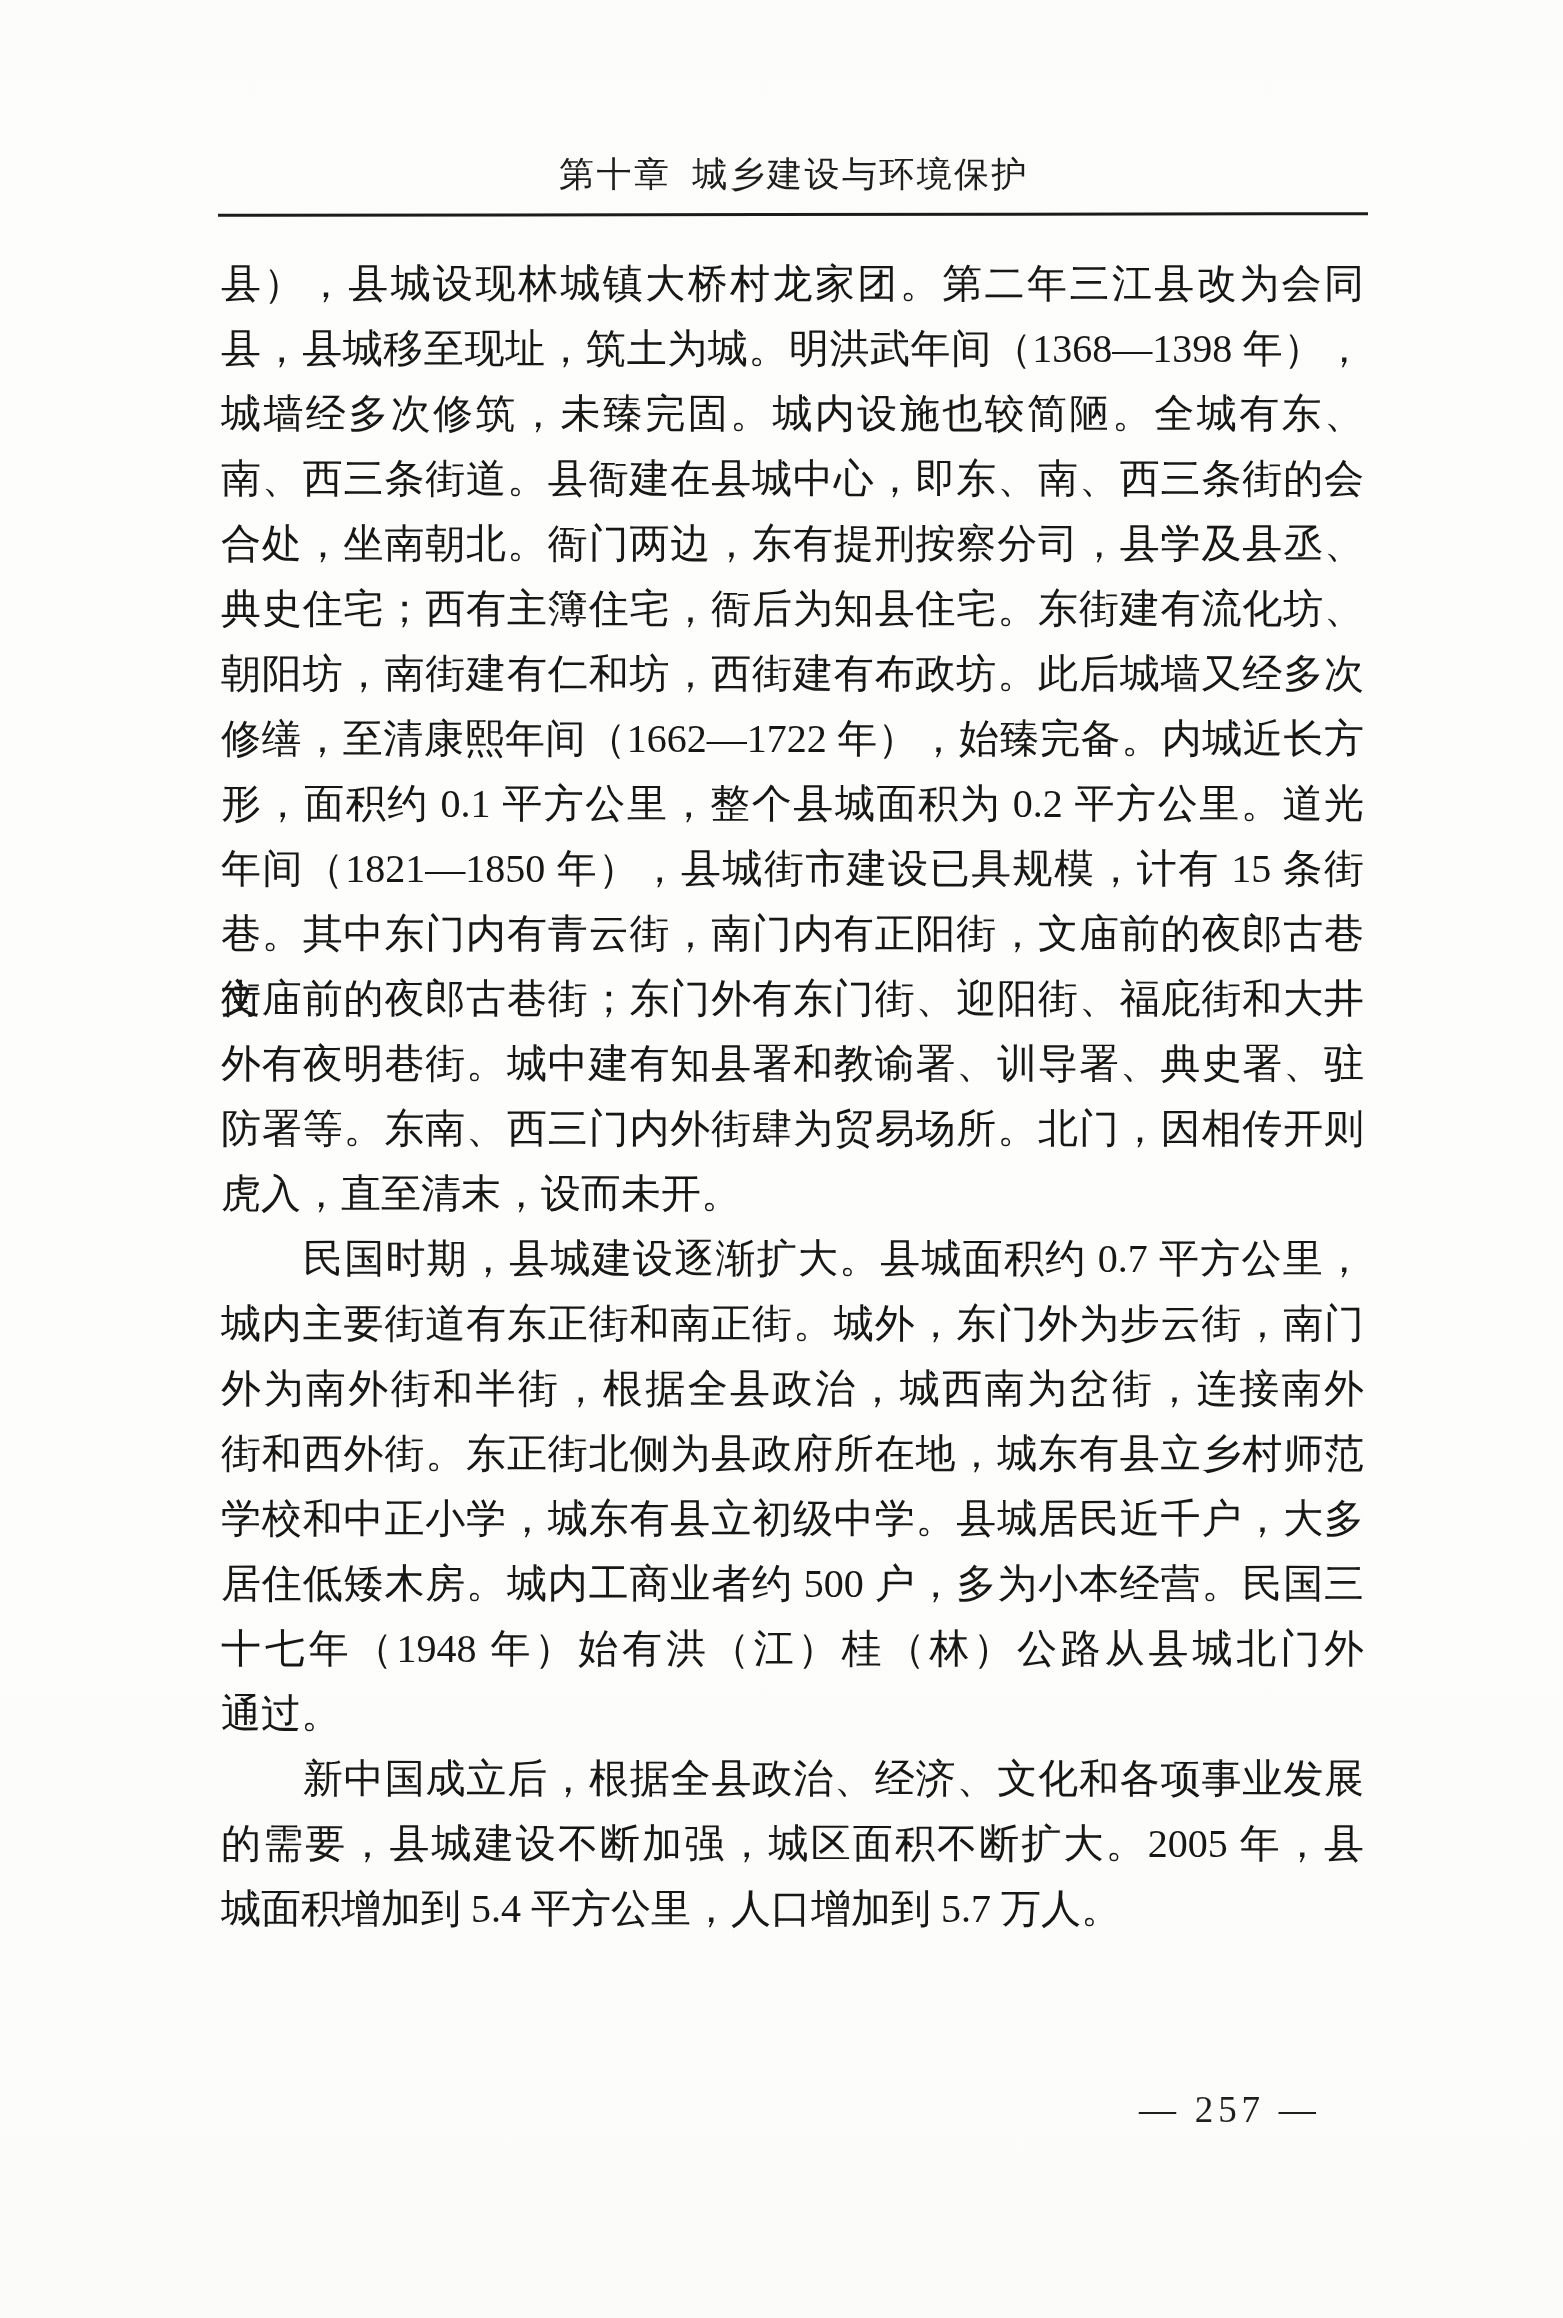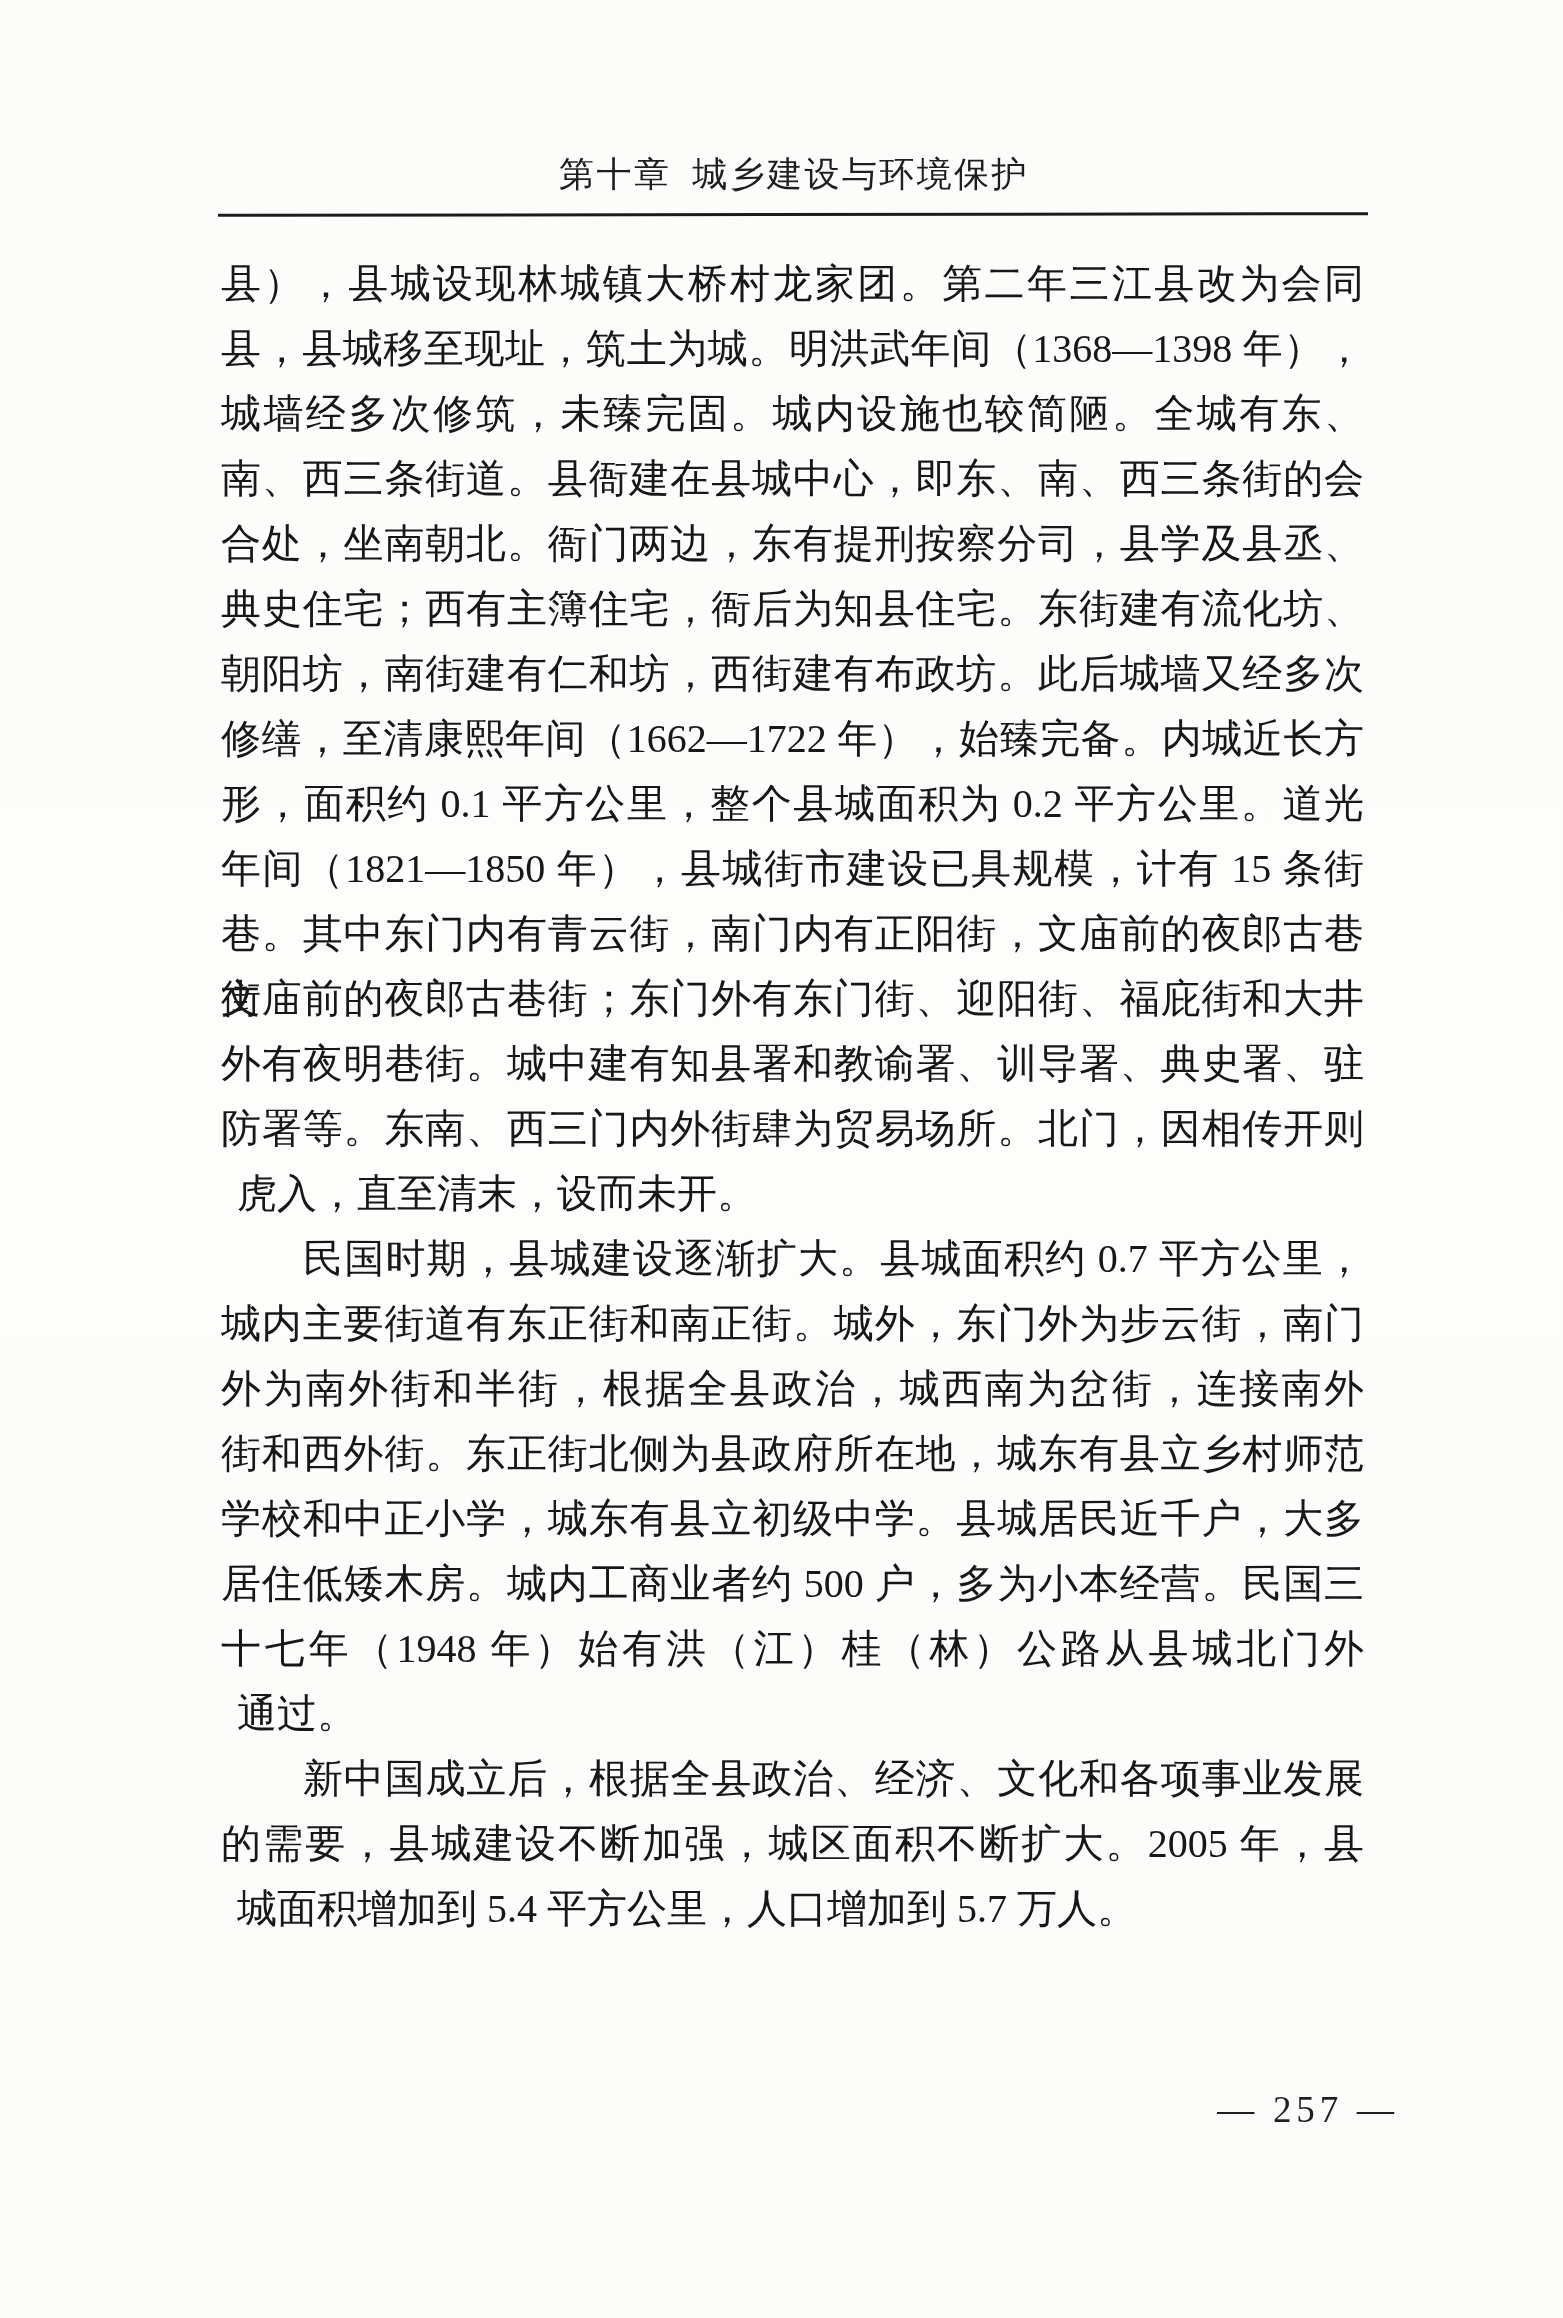--- a/index.html
+++ b/index.html
@@ -58,32 +58,30 @@
   .line {
     height: 65px;
     line-height: 65px;
     text-align: justify;
     text-align-last: justify;
     overflow: visible;
   }
   .line.short {
     text-align: right;
     text-align-last: left;
-    margin-left: 16px;
   }
   .line.indent {
     text-indent: 82px;
   }
   
   .page-number {
     position: absolute;
-    left: 1188px;
+    left: 1139px;
     top: 2078px;
     width: 240px;
-    text-align: center;
     font-size: 37px;
     line-height: 63px;
     letter-spacing: 4.8px;
     white-space: nowrap;
     color: #1e1e1e;
   }
 </style>
 </head>
 <body>
 

